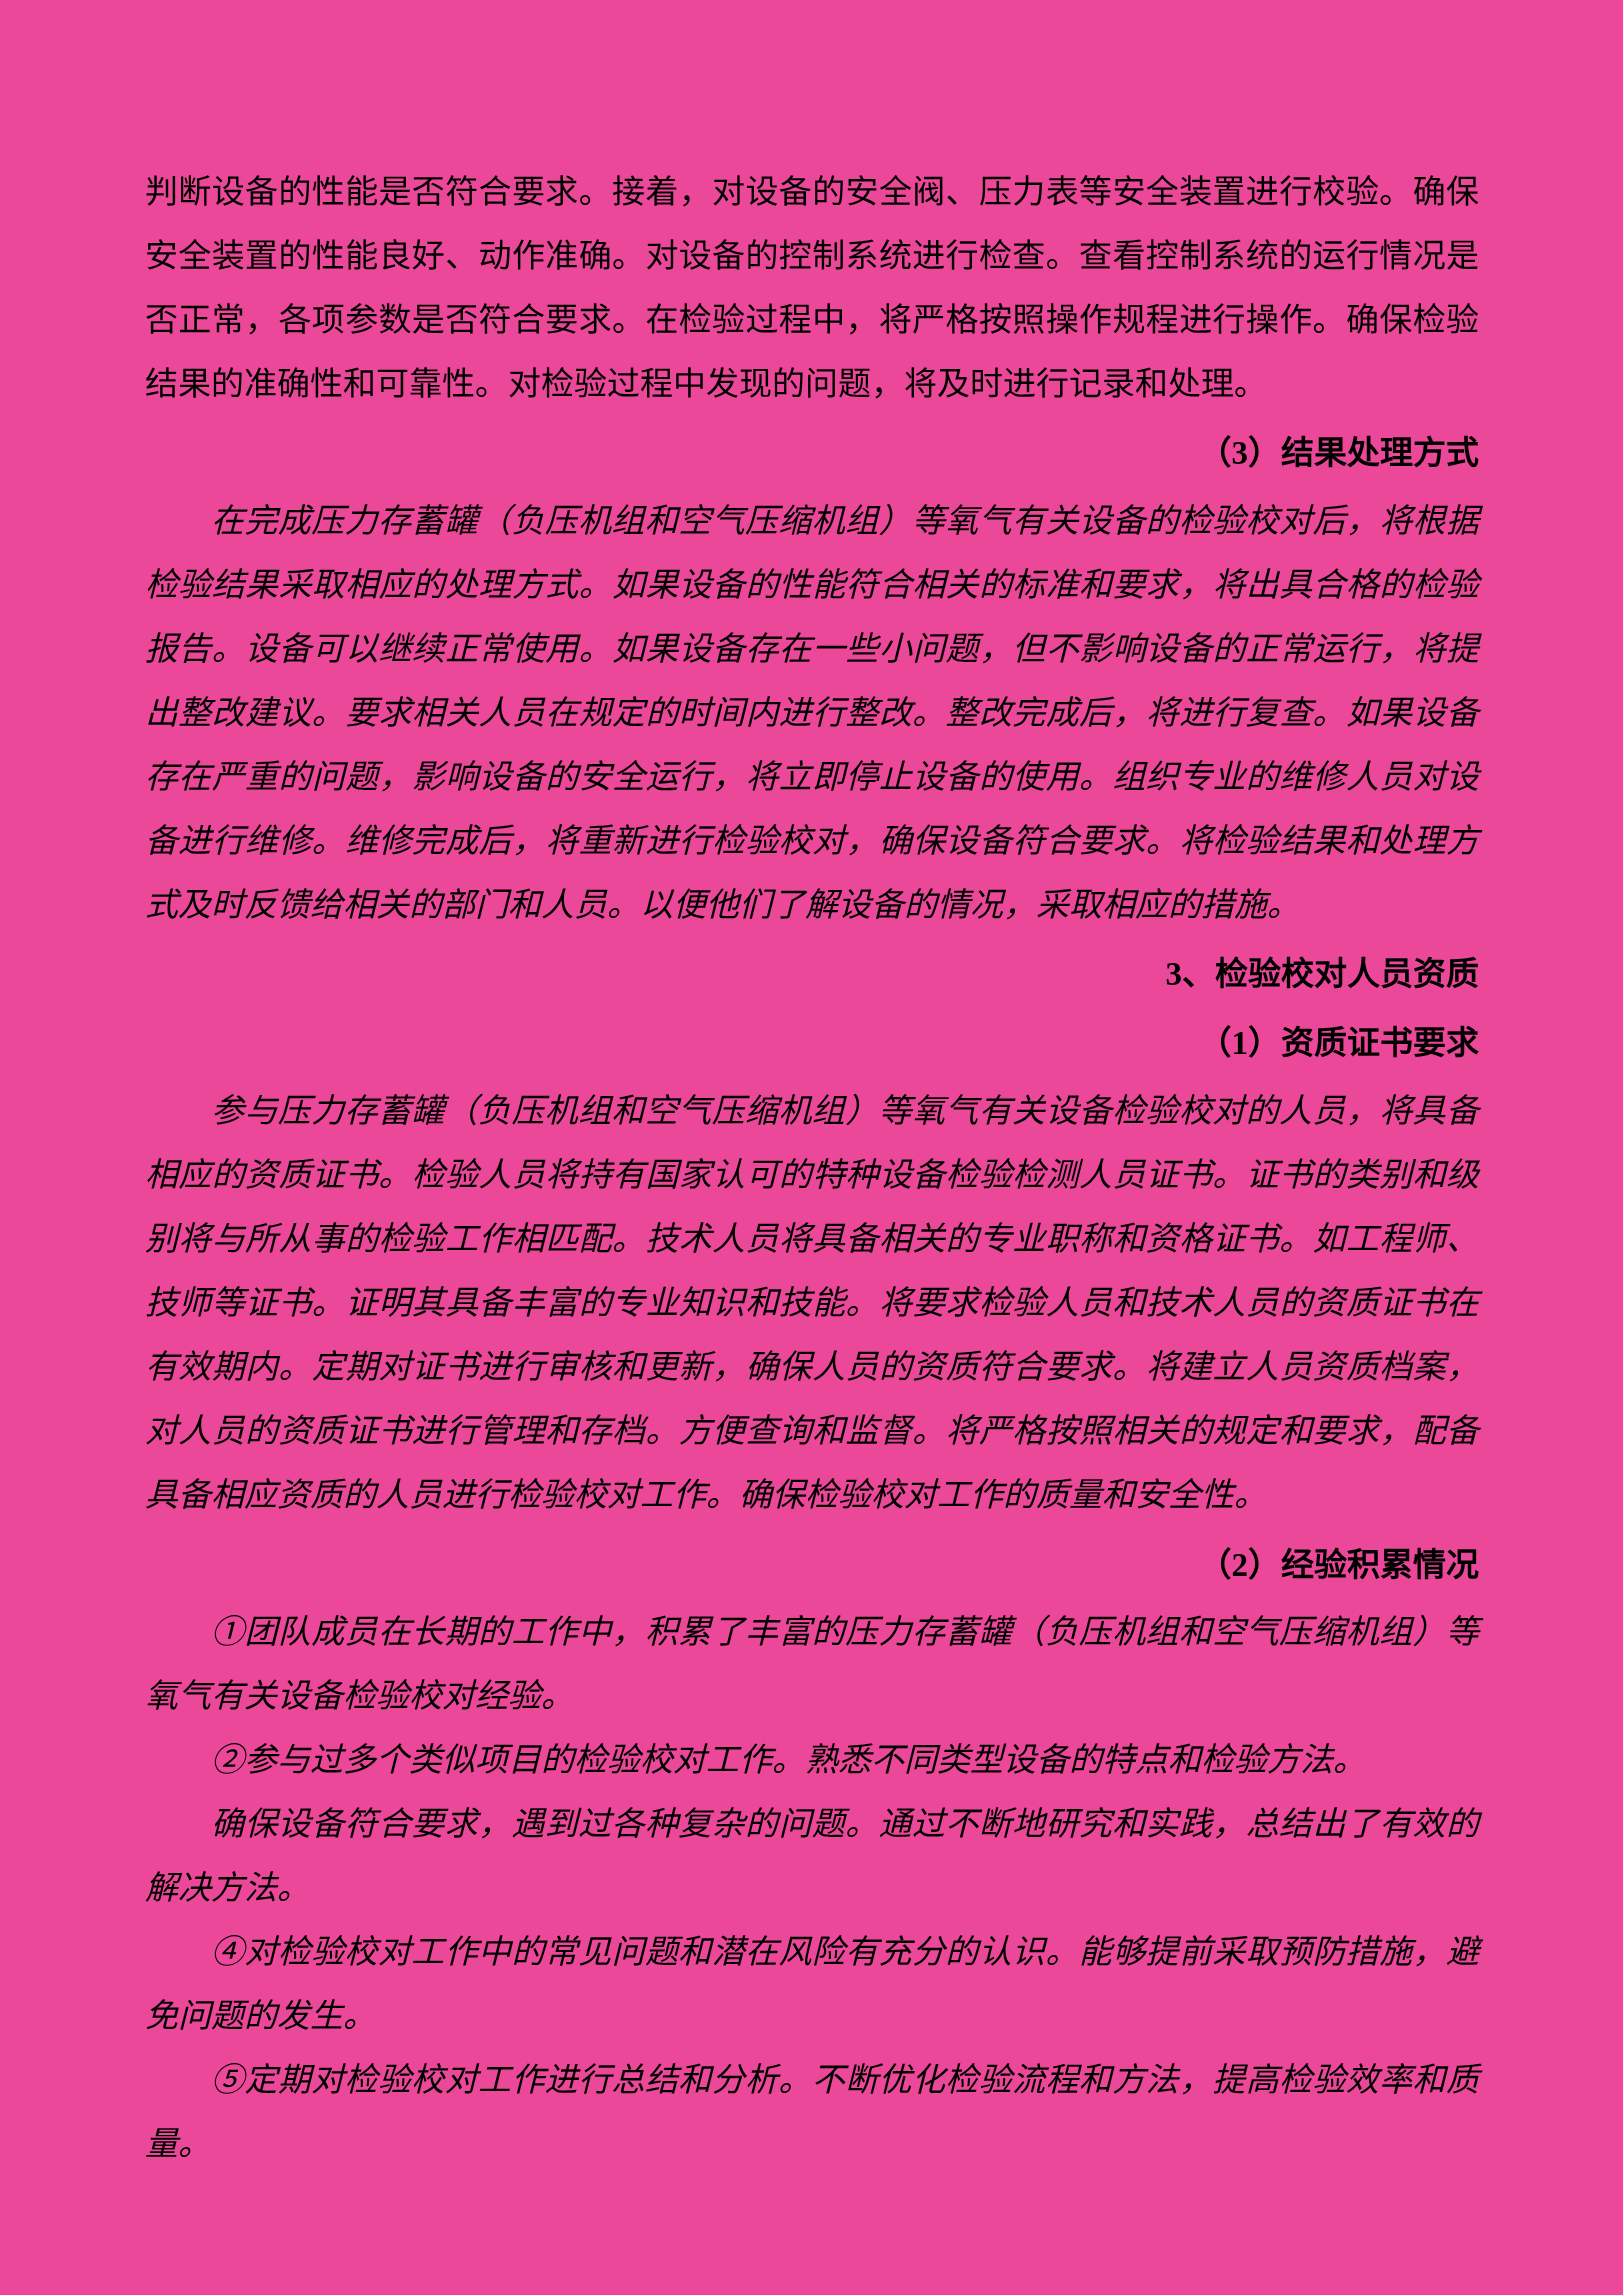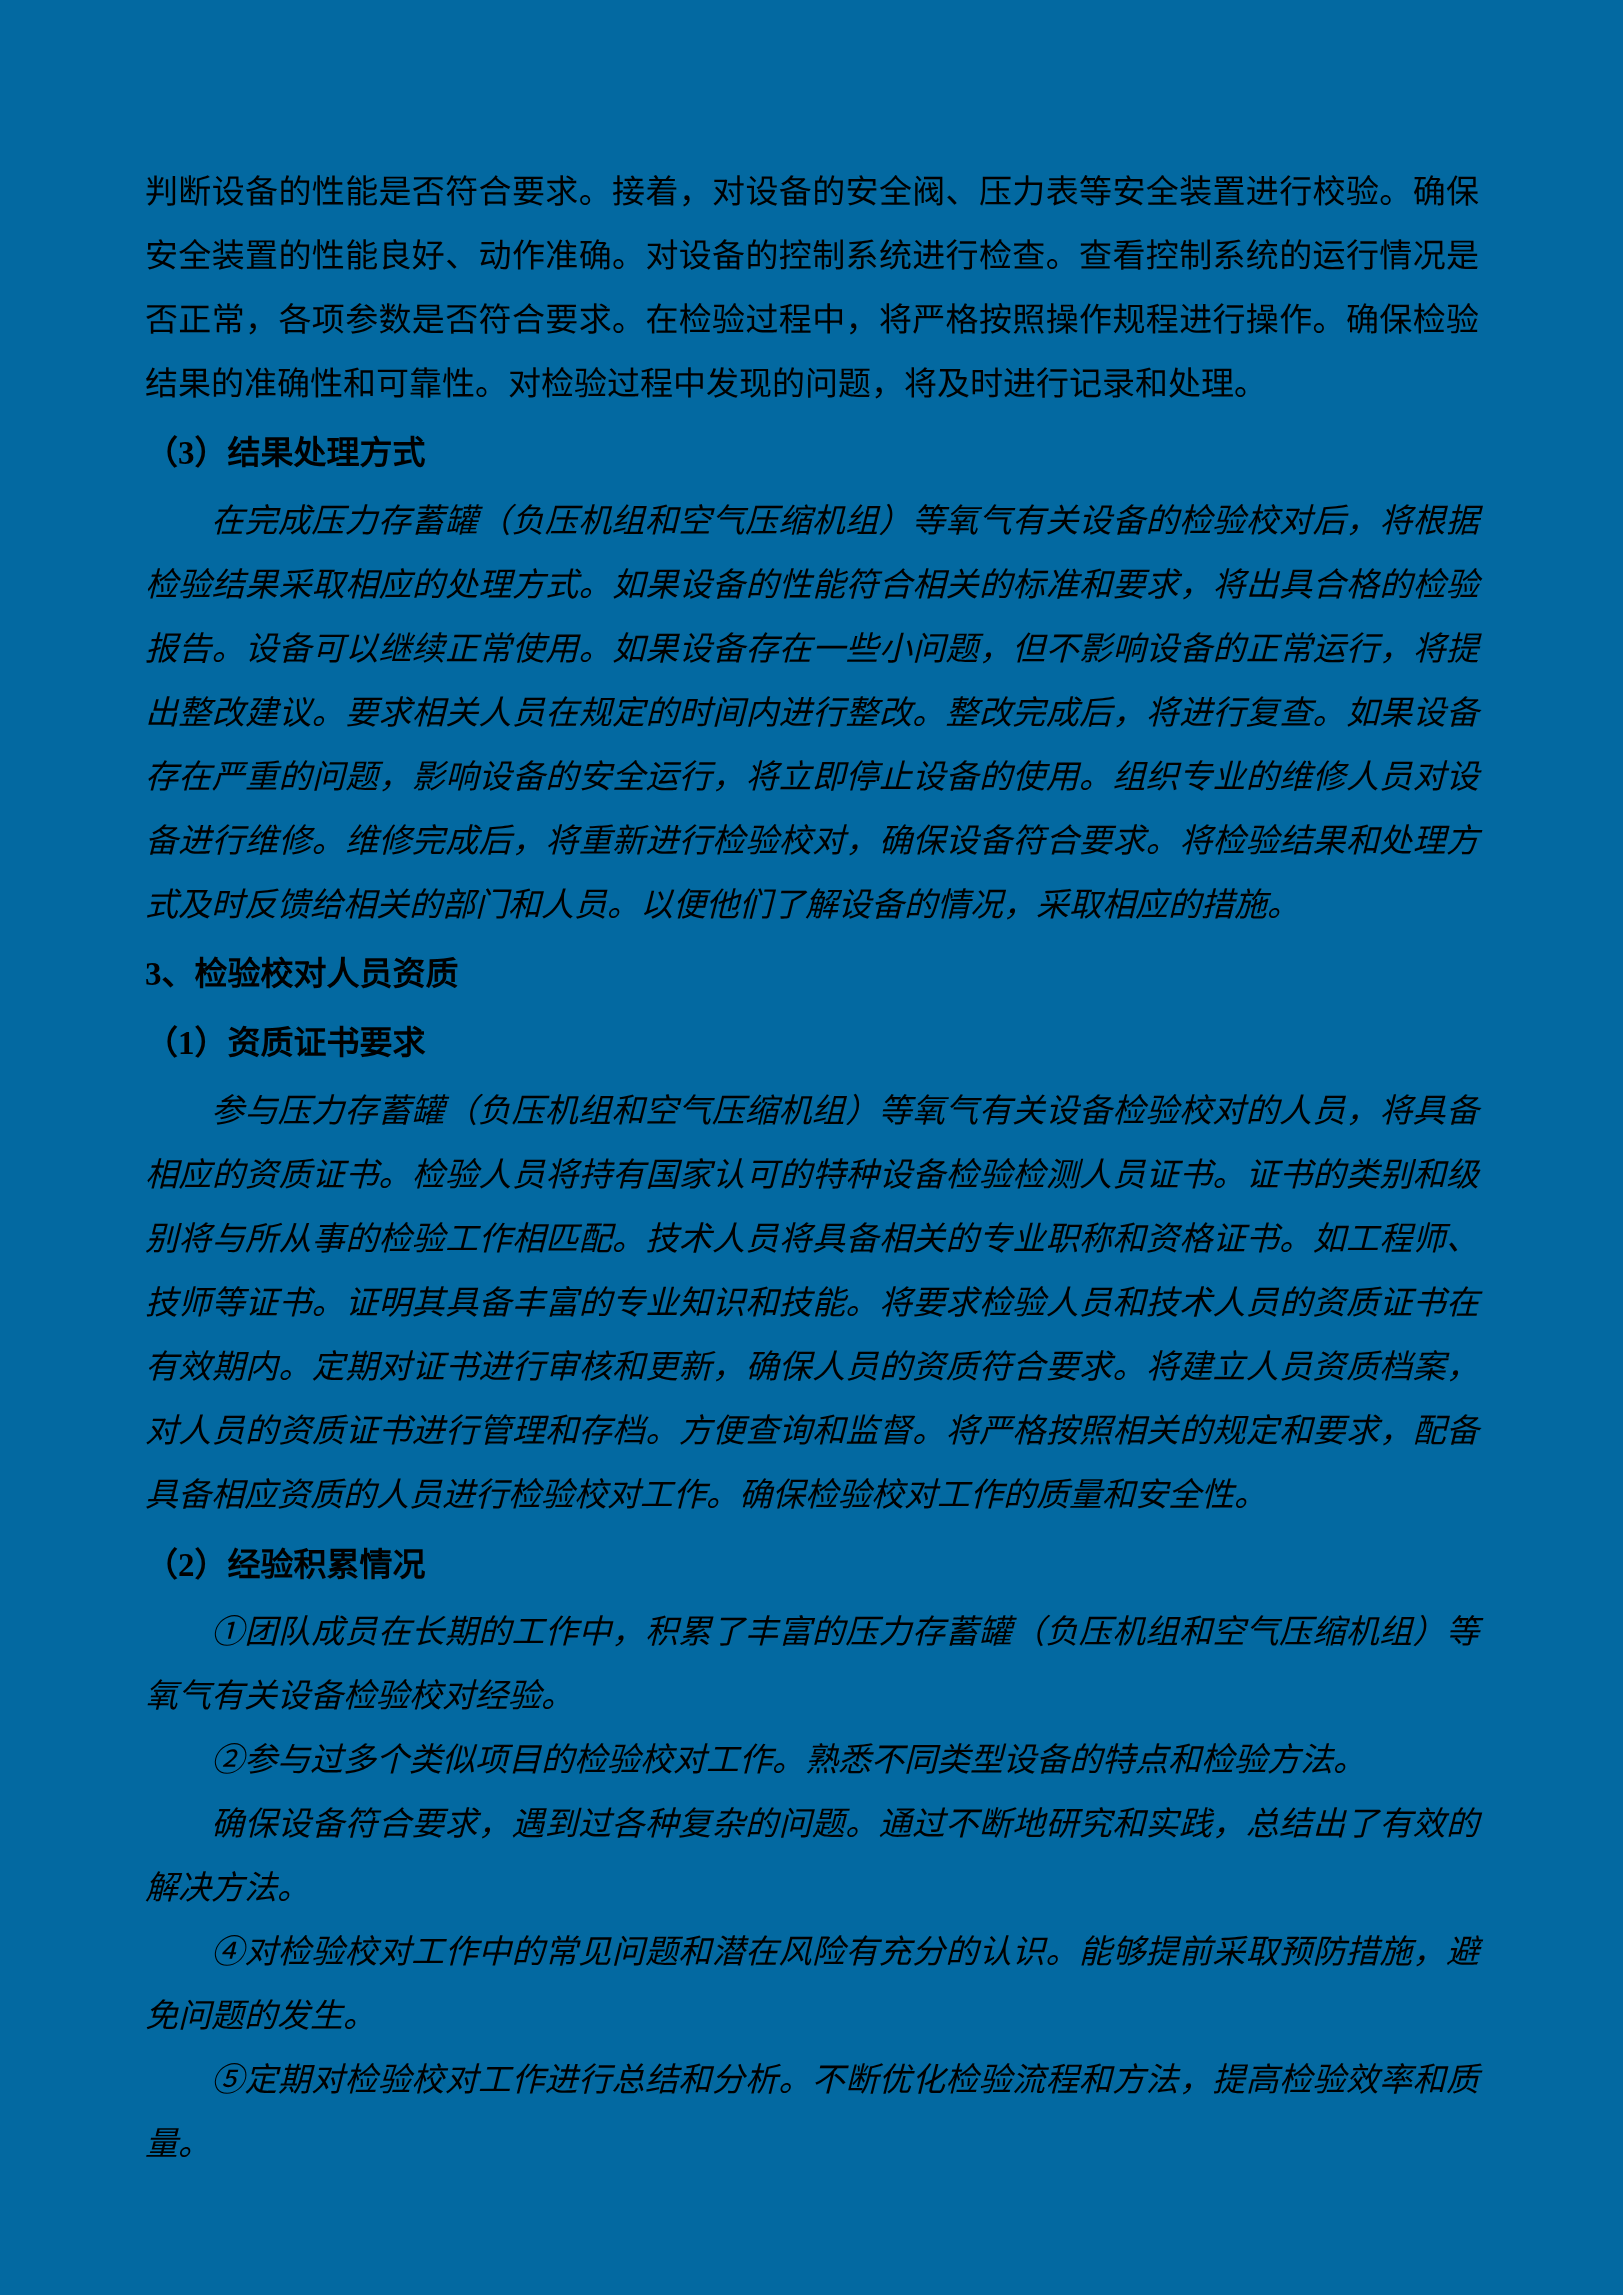--- a/index.html
+++ b/index.html
@@ -5,21 +5,21 @@
     html, body {
       margin: 0;
       padding: 0;
       background: #ffffff;
     }
     .page {
       position: relative;
       width: 1623px;
       height: 2295px;
       box-sizing: border-box;
-      background: #0369a1;
+      background: #ec4899;
       padding: 160px 144px 131px 145px;
       font-family: "Liberation Serif", "DejaVu Serif", serif;
       font-size: 33px;
       color: #000000;
       overflow: hidden;
     }
     .para {
       margin: 0;
       line-height: 64px;
       text-align: justify;
@@ -27,21 +27,21 @@
       word-break: break-all;
     }
     .para.indent {
       text-indent: 2em;
       font-style: italic;
     }
     .heading {
       margin: 5.2px 0 3.9px 0;
       line-height: 64px;
       font-weight: 700;
-      text-align: left;
+      text-align: right;
     }
   </style>
 </head>
 <body>
 
 <div class="page">
 
   <p class="para">判断设备的性能是否符合要求。接着，对设备的安全阀、压力表等安全装置进行校验。确保安全装置的性能良好、动作准确。对设备的控制系统进行检查。查看控制系统的运行情况是否正常，各项参数是否符合要求。在检验过程中，将严格按照操作规程进行操作。确保检验结果的准确性和可靠性。对检验过程中发现的问题，将及时进行记录和处理。</p>
 
   <p class="heading">（3）结果处理方式</p>

